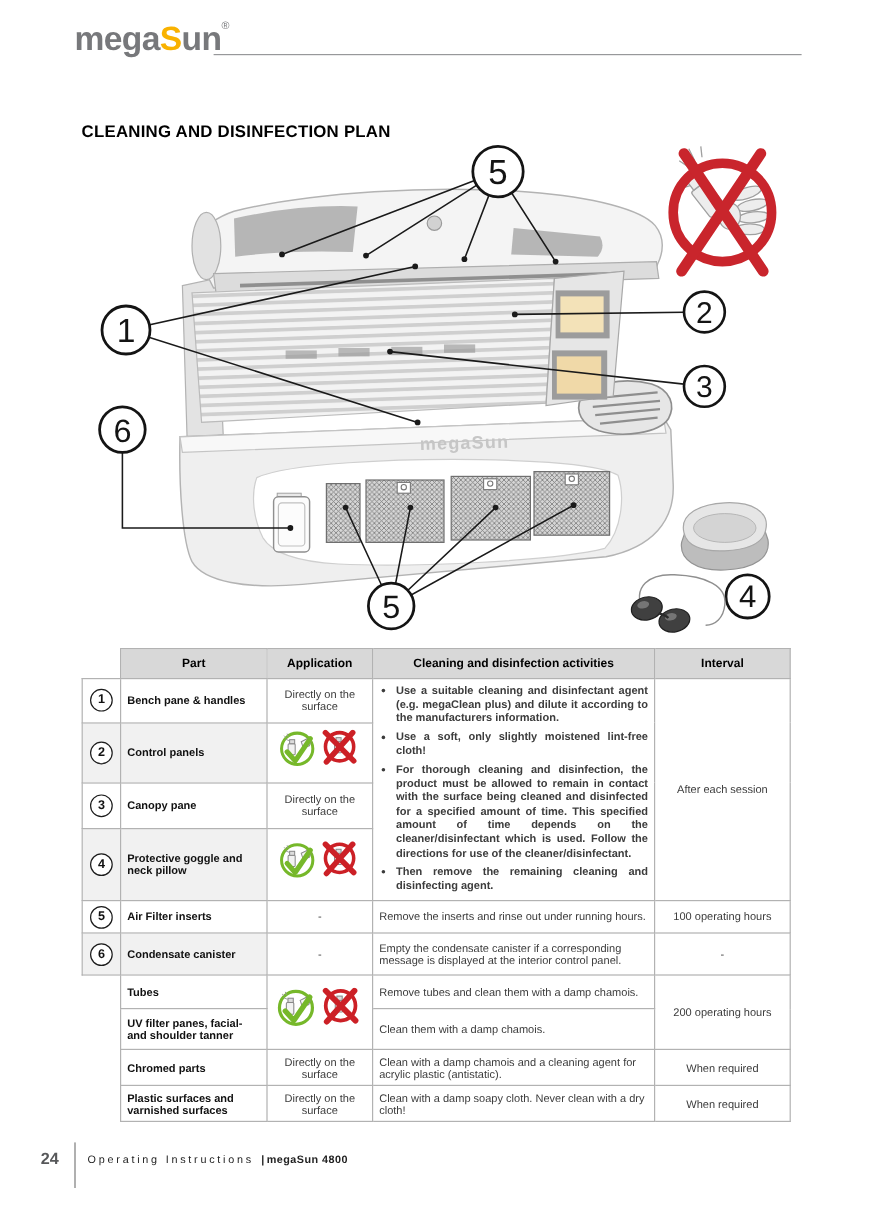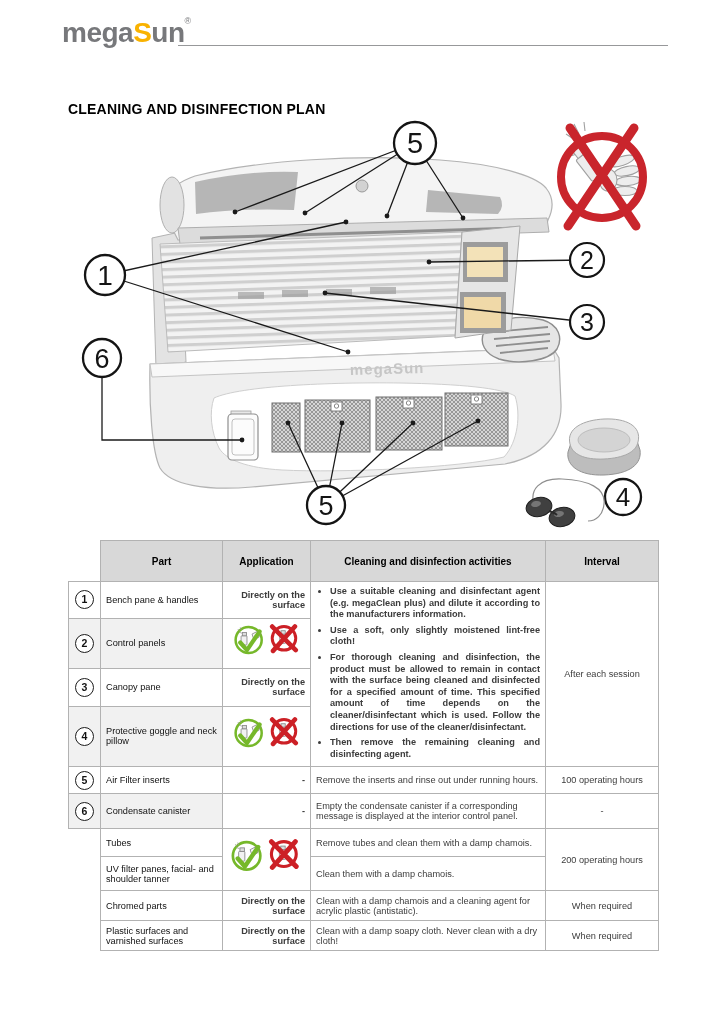--- a/index.html
+++ b/index.html
@@ -18,22 +18,22 @@
   .diagram{position:absolute;left:0;top:118px;}
   
   .clean-table{position:absolute;left:68px;top:540px;border-collapse:collapse;
                table-layout:fixed;width:590px;font-size:9.2px;color:#2e2e2e;}
   .clean-table td,.clean-table th{border:1px solid #b2b2b2;padding:2px 5px;vertical-align:middle;
                overflow:hidden;}
   .clean-table th{background:#d8d8d8;color:#000;font-size:10px;font-weight:bold;text-align:center;
                padding:4px 2px;}
   th.blank,td.blank{border:none;background:#fff;}
   .c-num{width:32px;text-align:center;}
-  .c-part{width:122px;font-weight:normal;color:#111;text-align:left;padding-left:6px;}
-  .c-app{width:88px;text-align:right;color:#3c3c3c;font-weight:bold;}
+  .c-part{width:122px;font-weight:bold;color:#111;text-align:left;padding-left:6px;}
+  .c-app{width:88px;text-align:center;color:#3c3c3c;}
   .c-act{width:235px;text-align:left;color:#3c3c3c;}
   .c-int{width:113px;text-align:center;color:#3c3c3c;}
   .shaded{background:#f1f1f1;}
   .num-badge{display:inline-block;width:17px;height:17px;line-height:17px;border:1.4px solid #1c1c1c;
              border-radius:50%;font-size:10.5px;font-weight:bold;color:#111;background:#fff;text-align:center;}
   ul.bullets{margin:2px 0 2px 2px;padding-left:12px;text-align:justify;}
   ul.bullets li{margin:0 0 4px 0;line-height:1.26;font-weight:bold;}
   .act-top{vertical-align:top;padding-top:4px;}
   .app-icons-wrap{display:inline-block;line-height:0;}
   
@@ -220,21 +220,21 @@
 
   <table class="clean-table">
     <colgroup>
         <col style="width:32px">
         <col style="width:122px">
         <col style="width:88px">
         <col style="width:235px">
         <col style="width:113px">
       </colgroup>
     <tbody>
-        <tr style="height:41px;">
+        <tr style="height:25px;">
       <th class="blank"></th>
       <th>Part</th>
       <th>Application</th>
       <th>Cleaning and disinfection activities</th>
       <th>Interval</th>
     </tr>
 
     <tr style="height:32px;">
       <td class="c-num"><span class="num-badge">1</span></td>
       <td class="c-part">Bench pane &amp; handles</td>
@@ -354,14 +354,19 @@
     <tr style="height:30px;">
       <td class="blank"></td>
       <td class="c-part">Plastic surfaces and varnished surfaces</td>
       <td class="c-app">Directly on the surface</td>
       <td class="c-act">Clean with a damp soapy cloth. Never clean with a dry cloth!</td>
       <td class="c-int">When required</td>
     </tr>
   </tbody>
     </table>
 
+  <div class="footer">
+    <span class="page-num">24</span>
+    <span class="footer-divider-line"></span>
+    <span class="footer-text"><span class="footer-label">Operating Instructions</span><span class="footer-sep">|</span><span class="footer-product">megaSun 4800</span></span>
+  </div>
 
 </div>
 
 </body></html>

